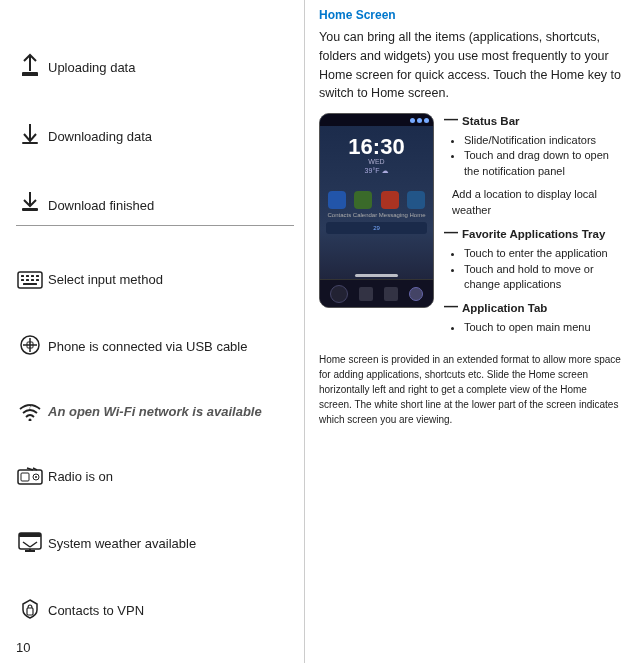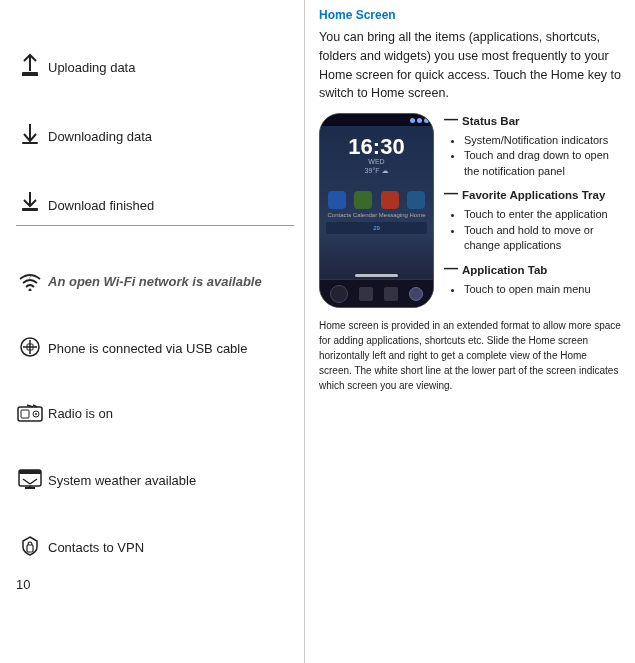--- a/index.html
+++ b/index.html
@@ -87,21 +87,21 @@
     .phone-diagram {
       display: flex;
       gap: 10px;
       margin-bottom: 10px;
     }
 
     .phone-img {
       width: 115px;
       height: 195px;
       border: 1.5px solid #555;
-      border-radius: 21px;
+      border-radius: 10px;
       background: #1a1a2e;
       flex-shrink: 0;
       position: relative;
       overflow: hidden;
     }
 
     .phone-screen {
       width: 100%;
       height: 100%;
       background: linear-gradient(180deg, #1a2a4a 0%, #2a3a5a 60%, #1a1a2e 100%);
@@ -273,44 +273,61 @@
         <line x1="11" y1="1" x2="11" y2="14" stroke="#222" stroke-width="2"></line>
         <polyline points="5,9 11,15 17,9" fill="none" stroke="#222" stroke-width="2"></polyline>
         <rect x="3" y="17" width="16" height="3" rx="1" fill="#222"></rect>
       </svg>
     </div>
     <span class="icon-label">Download finished</span>
   </div>
 
   <div class="divider-line"></div>
 
+  <div class="icon-row">
+    <div class="icon-cell">
+      <svg width="26" height="18" viewBox="0 0 26 18">
+        <rect x="1" y="1" width="24" height="16" rx="2" fill="none" stroke="#222" stroke-width="1.5"></rect>
+        <rect x="4" y="4" width="3" height="2" rx="0.5" fill="#222"></rect>
+        <rect x="9" y="4" width="3" height="2" rx="0.5" fill="#222"></rect>
+        <rect x="14" y="4" width="3" height="2" rx="0.5" fill="#222"></rect>
+        <rect x="19" y="4" width="3" height="2" rx="0.5" fill="#222"></rect>
+        <rect x="4" y="8" width="3" height="2" rx="0.5" fill="#222"></rect>
+        <rect x="9" y="8" width="3" height="2" rx="0.5" fill="#222"></rect>
+        <rect x="14" y="8" width="3" height="2" rx="0.5" fill="#222"></rect>
+        <rect x="19" y="8" width="3" height="2" rx="0.5" fill="#222"></rect>
+        <rect x="6" y="12" width="14" height="2" rx="0.5" fill="#222"></rect>
+      </svg>
+    </div>
+    <span class="icon-label">Select input method</span>
+  </div>
+
+  <div class="icon-row">
+    <div class="icon-cell">
+      <svg width="22" height="22" viewBox="0 0 22 22">
+        <circle cx="11" cy="11" r="9" fill="none" stroke="#222" stroke-width="1.5"></circle>
+        <line x1="11" y1="4" x2="11" y2="18" stroke="#222" stroke-width="1.5"></line>
+        <line x1="4" y1="11" x2="18" y2="11" stroke="#222" stroke-width="1.5"></line>
+        <rect x="8" y="8" width="6" height="6" rx="1" fill="none" stroke="#222" stroke-width="1"></rect>
+      </svg>
+    </div>
+    <span class="icon-label">Phone is connected via USB cable</span>
+  </div>
 
   <div class="icon-row">
     <div class="icon-cell">
       <svg width="24" height="20" viewBox="0 0 24 20">
         <path d="M2,8 Q12,0 22,8" fill="none" stroke="#222" stroke-width="1.8"></path>
         <path d="M5,12 Q12,6 19,12" fill="none" stroke="#222" stroke-width="1.8"></path>
         <path d="M8,16 Q12,12 16,16" fill="none" stroke="#222" stroke-width="1.8"></path>
         <circle cx="12" cy="19" r="1.5" fill="#222"></circle>
         <text x="12" y="8" text-anchor="middle" font-size="7" fill="#555">?</text>
       </svg>
     </div>
     <span class="icon-label bold">An open Wi-Fi network is available</span>
-  </div>
-
-  <div class="icon-row">
-    <div class="icon-cell">
-      <svg width="22" height="22" viewBox="0 0 22 22">
-        <circle cx="11" cy="11" r="9" fill="none" stroke="#222" stroke-width="1.5"></circle>
-        <line x1="11" y1="4" x2="11" y2="18" stroke="#222" stroke-width="1.5"></line>
-        <line x1="4" y1="11" x2="18" y2="11" stroke="#222" stroke-width="1.5"></line>
-        <rect x="8" y="8" width="6" height="6" rx="1" fill="none" stroke="#222" stroke-width="1"></rect>
-      </svg>
-    </div>
-    <span class="icon-label">Phone is connected via USB cable</span>
   </div>
 
   <div class="icon-row">
     <div class="icon-cell">
       <svg width="26" height="20" viewBox="0 0 26 20">
         <rect x="1" y="4" width="24" height="14" rx="2" fill="none" stroke="#222" stroke-width="1.5"></rect>
         <rect x="4" y="7" width="8" height="8" rx="1" fill="none" stroke="#222" stroke-width="1"></rect>
         <circle cx="19" cy="11" r="3" fill="none" stroke="#222" stroke-width="1"></circle>
         <circle cx="19" cy="11" r="1" fill="#222"></circle>
         <line x1="10" y1="2" x2="16" y2="4" stroke="#222" stroke-width="1.5"></line>
@@ -386,25 +403,28 @@
     </div>
 
     <div class="annotations">
 
       <div class="annotation-block" style="margin-bottom:8px;">
         <div class="ann-line">
           <span class="ann-dash">—</span>
           <span class="ann-title">Status Bar</span>
         </div>
         <ul class="ann-bullet">
-          <li>System/Notification indicators</li>
+          <li>Slide/Notification indicators</li>
           <li>Touch and drag down to open the notification panel</li>
         </ul>
       </div>
 
+      <div class="annotation-block" style="margin-bottom:8px;margin-left:8px;">
+        <span>Add a location to display local weather</span>
+      </div>
 
       <div class="annotation-block" style="margin-bottom:8px;">
         <div class="ann-line">
           <span class="ann-dash">—</span>
           <span class="ann-title">Favorite Applications Tray</span>
         </div>
         <ul class="ann-bullet">
           <li>Touch to enter the application</li>
           <li>Touch and hold to move or change applications</li>
         </ul>

